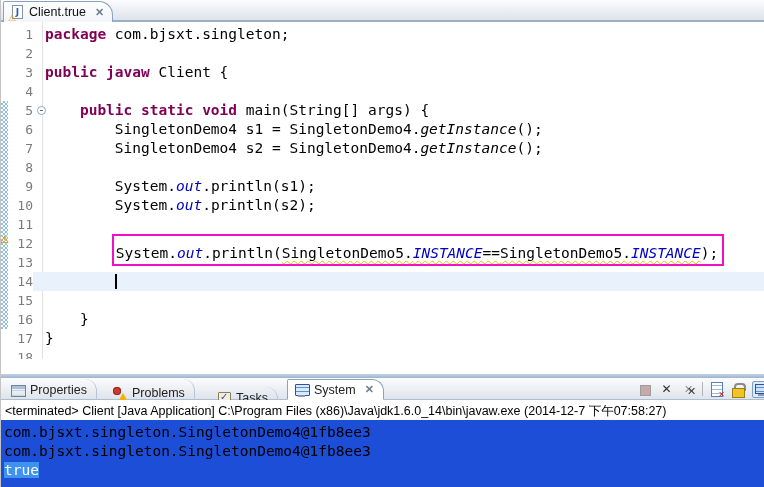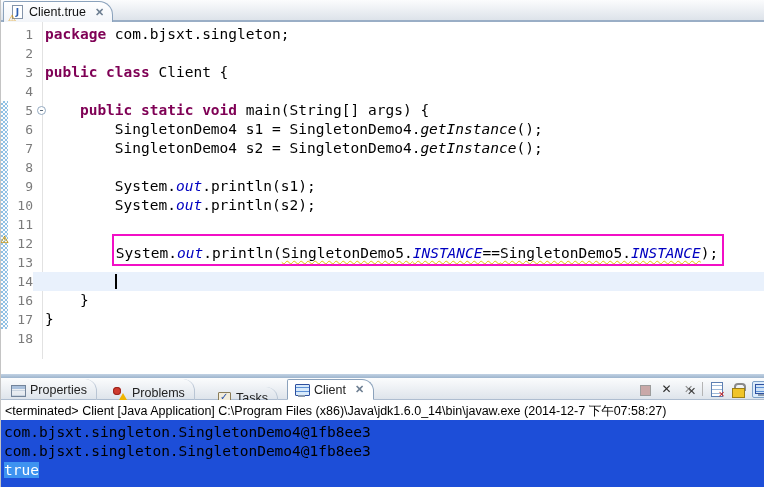--- a/index.html
+++ b/index.html
@@ -147,21 +147,21 @@
         <div class="code-row">
           <div class="lnum">1</div>
           <div class="lcontent"><span class="k">package</span><span class="p"> com.bjsxt.singleton;</span></div>
         </div>
         <div class="code-row">
           <div class="lnum">2</div>
           <div class="lcontent"></div>
         </div>
         <div class="code-row">
           <div class="lnum">3</div>
-          <div class="lcontent"><span class="k">public class</span><span class="p"> Client {</span></div>
+          <div class="lcontent"><span class="k">public javaw</span><span class="p"> Client {</span></div>
         </div>
         <div class="code-row">
           <div class="lnum">4</div>
           <div class="lcontent"></div>
         </div>
         <div class="code-row">
           <div class="lnum">5</div>
           <div class="lcontent"><span class="p">    </span><span class="k">public static void</span><span class="p"> main(String[] args) {</span></div>
           <span class="foldmark"></span>
         </div>
@@ -193,20 +193,24 @@
           <div class="lnum">12</div>
           <div class="lcontent"><span class="p">        </span><span class="magenta"><span class="p">System.</span><span class="sf">out</span><span class="p">.println(</span><span class="pw">SingletonDemo5.</span><span class="sfw">INSTANCE</span><span class="pw">==</span><span class="pw">SingletonDemo5.</span><span class="sfw">INSTANCE</span><span class="p">);</span></span></div>
         </div>
         <div class="code-row">
           <div class="lnum">13</div>
           <div class="lcontent"></div>
         </div>
         <div class="code-row current">
           <div class="lnum">14</div>
           <div class="lcontent"><span class="p">        </span><span class="caret"></span></div>
+        </div>
+        <div class="code-row">
+          <div class="lnum">15</div>
+          <div class="lcontent"></div>
         </div>
         <div class="code-row">
           <div class="lnum">16</div>
           <div class="lcontent"><span class="p">    </span><span class="p">}</span></div>
         </div>
         <div class="code-row">
           <div class="lnum">17</div>
           <div class="lcontent"><span class="p">}</span></div>
         </div>
         <div class="code-row">
@@ -228,21 +232,21 @@
         <div class="ptab" style="left: 105px; align-items: flex-end;">
           <span class="ticon i-problems"></span>
           <span>Problems</span>
         </div>
         <div class="ptab" style="left: 209px; margin-top: 8px;">
           <span class="ticon i-tasks"></span>
           <span>Tasks</span>
         </div>
         <div class="ptab active" style="left: 286px;">
           <span class="ticon i-console"></span>
-          <span>Client</span>
+          <span>System</span>
           <span class="tabclose">✕</span>
         </div>
       </div>
     <div class="ptoolbar" id="console-toolbar">
         <span class="tb i-terminate"></span>
         <span class="tb i-removelaunch"></span>
         <span class="tb i-removeall"></span>
         <span class="tbsep"></span>
         <span class="tb i-clear"></span>
         <span class="tb i-lock"></span>

